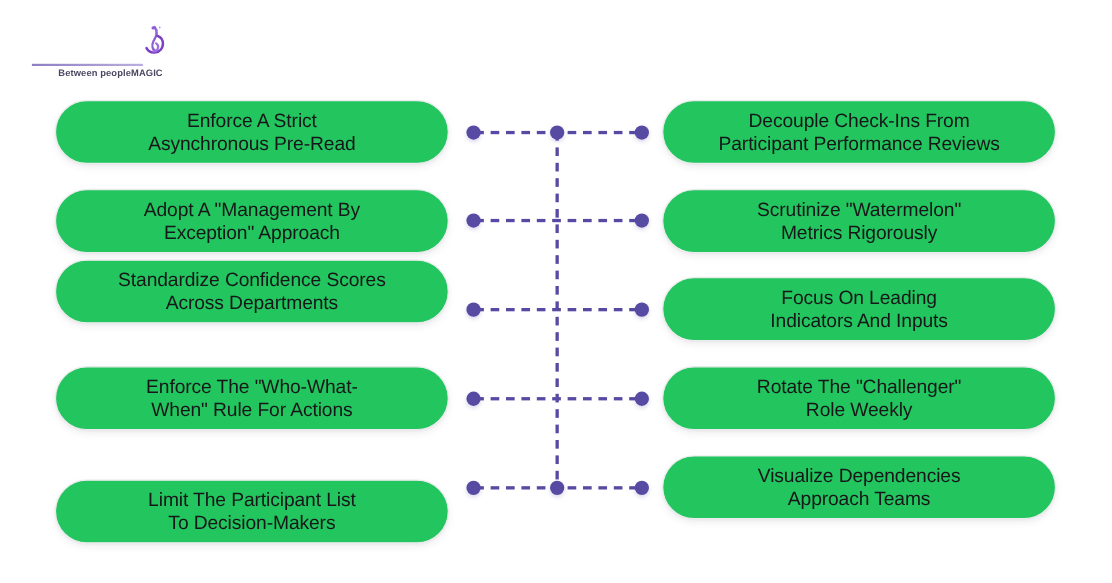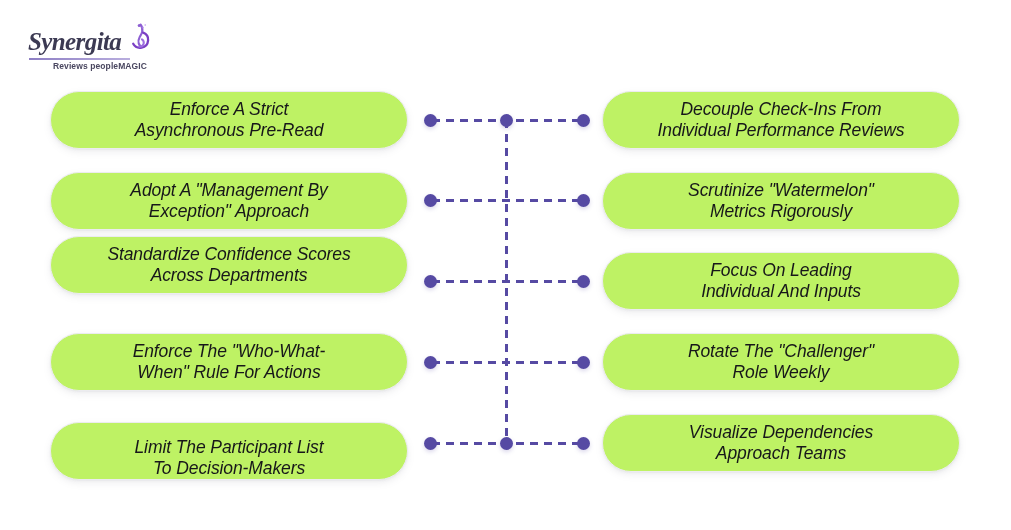--- a/index.html
+++ b/index.html
@@ -29,27 +29,26 @@
     position:absolute; left:25px; top:34px;
     font-family:"Liberation Sans", sans-serif;
     font-size:8.5px; font-weight:600; color:#4a4760;
     letter-spacing:0.1px; white-space:nowrap;
   }
 
   
   .card {
     position:absolute;
     width:358px; height:58px;
-    background:#bef264;
+    background:#22c55e;
     border:1px solid #ececef;
     border-radius:29px;
     box-shadow:0 3px 7px rgba(120,120,140,0.13), 0 1px 2px rgba(120,120,140,0.07);
     display:flex; align-items:center; justify-content:center;
     padding:0 14px;
-    font-style:italic;
   }
   .card-text {
     font-size:17.5px;
     line-height:21px;
     color:#17171a;
     text-align:center;
     white-space:pre-line;
     letter-spacing:-0.1px;
   }
   .card.left  { left:50px; }
@@ -72,33 +71,32 @@
     background:#564aa3;
     box-shadow:0 2px 4px rgba(86,74,163,0.22);
   }
 </style>
 </head>
 <body>
 
 <div id="stage">
 
   <div class="logo">
-    <div class="logo-word">Synergita</div>
     <div class="logo-mark">
       <svg viewBox="0 0 24 33" width="24" height="33" aria-hidden="true">
         <path d="M14.5 1.5c1.6 2.1 2.2 4.6 1.7 7.1-.4 2.1-1.6 3.8-2.6 5.6-1 1.9-1.6 4-.9 6.1.6 1.9 2.2 3.3 4.1 3.6" fill="none" stroke="#8d5fd3" stroke-width="2.1" stroke-linecap="round"></path>
         <path d="M17.2 9.6c3.2 1.2 5.2 4.3 4.9 7.7-.3 3.6-3 6.6-6.5 7.3-3.3.6-6.8-.9-8.4-3.8" fill="none" stroke="#7b3fc4" stroke-width="2.3" stroke-linecap="round"></path>
         <path d="M15.9 16.4c1.5.9 2.2 2.8 1.7 4.5-.6 1.9-2.5 3.1-4.4 2.8" fill="none" stroke="#9d6ee0" stroke-width="2" stroke-linecap="round"></path>
         <circle cx="13.2" cy="2.4" r="1.5" fill="#8d5fd3"></circle>
         <circle cx="16.6" cy="4.6" r="1" fill="#a57ae6"></circle>
         <circle cx="19.2" cy="2.0" r="0.8" fill="#bb99ee"></circle>
       </svg>
     </div>
     <div class="logo-rule"></div>
-    <div class="logo-tag">Reviews peopleMAGIC</div>
+    <div class="logo-tag">Between peopleMAGIC</div>
   </div>
 
   <div id="connectors">
       <div class="conn-h" style="left: 432px; width: 149px; top: 118.5px;"></div>
       <div class="dot" style="left: 423.5px; top: 113.5px;"></div>
       <div class="dot" style="left: 576.5px; top: 113.5px;"></div>
       <div class="dot" style="left: 500px; top: 113.5px;"></div>
       <div class="conn-h" style="left: 432px; width: 149px; top: 199px;"></div>
       <div class="dot" style="left: 423.5px; top: 194px;"></div>
       <div class="dot" style="left: 576.5px; top: 194px;"></div>
@@ -115,47 +113,47 @@
       <div class="conn-v" style="top: 120px; height: 323px;"></div>
     </div>
 
   <div id="cards">
       <div class="card left" style="top: 91px;">
         <div class="card-text">Enforce A Strict
 Asynchronous Pre-Read</div>
       </div>
       <div class="card right" style="top: 91px;">
         <div class="card-text">Decouple Check-Ins From
-Individual Performance Reviews</div>
+Participant Performance Reviews</div>
       </div>
       <div class="card left" style="top: 171.5px;">
         <div class="card-text">Adopt A "Management By
 Exception" Approach</div>
       </div>
       <div class="card right" style="top: 171.5px;">
         <div class="card-text">Scrutinize "Watermelon"
 Metrics Rigorously</div>
       </div>
       <div class="card left" style="top: 236px;">
         <div class="card-text">Standardize Confidence Scores
 Across Departments</div>
       </div>
       <div class="card right" style="top: 252px;">
         <div class="card-text">Focus On Leading
-Individual And Inputs</div>
+Indicators And Inputs</div>
       </div>
       <div class="card left" style="top: 333px;">
         <div class="card-text">Enforce The "Who-What-
 When" Rule For Actions</div>
       </div>
       <div class="card right" style="top: 333px;">
         <div class="card-text">Rotate The "Challenger"
 Role Weekly</div>
       </div>
-      <div class="card left" style="top: 422px; align-items: flex-end;">
+      <div class="card left" style="top: 436px;">
         <div class="card-text">Limit The Participant List
 To Decision-Makers</div>
       </div>
       <div class="card right" style="top: 414px;">
         <div class="card-text">Visualize Dependencies
 Approach Teams</div>
       </div>
     </div>
 
 </div>

